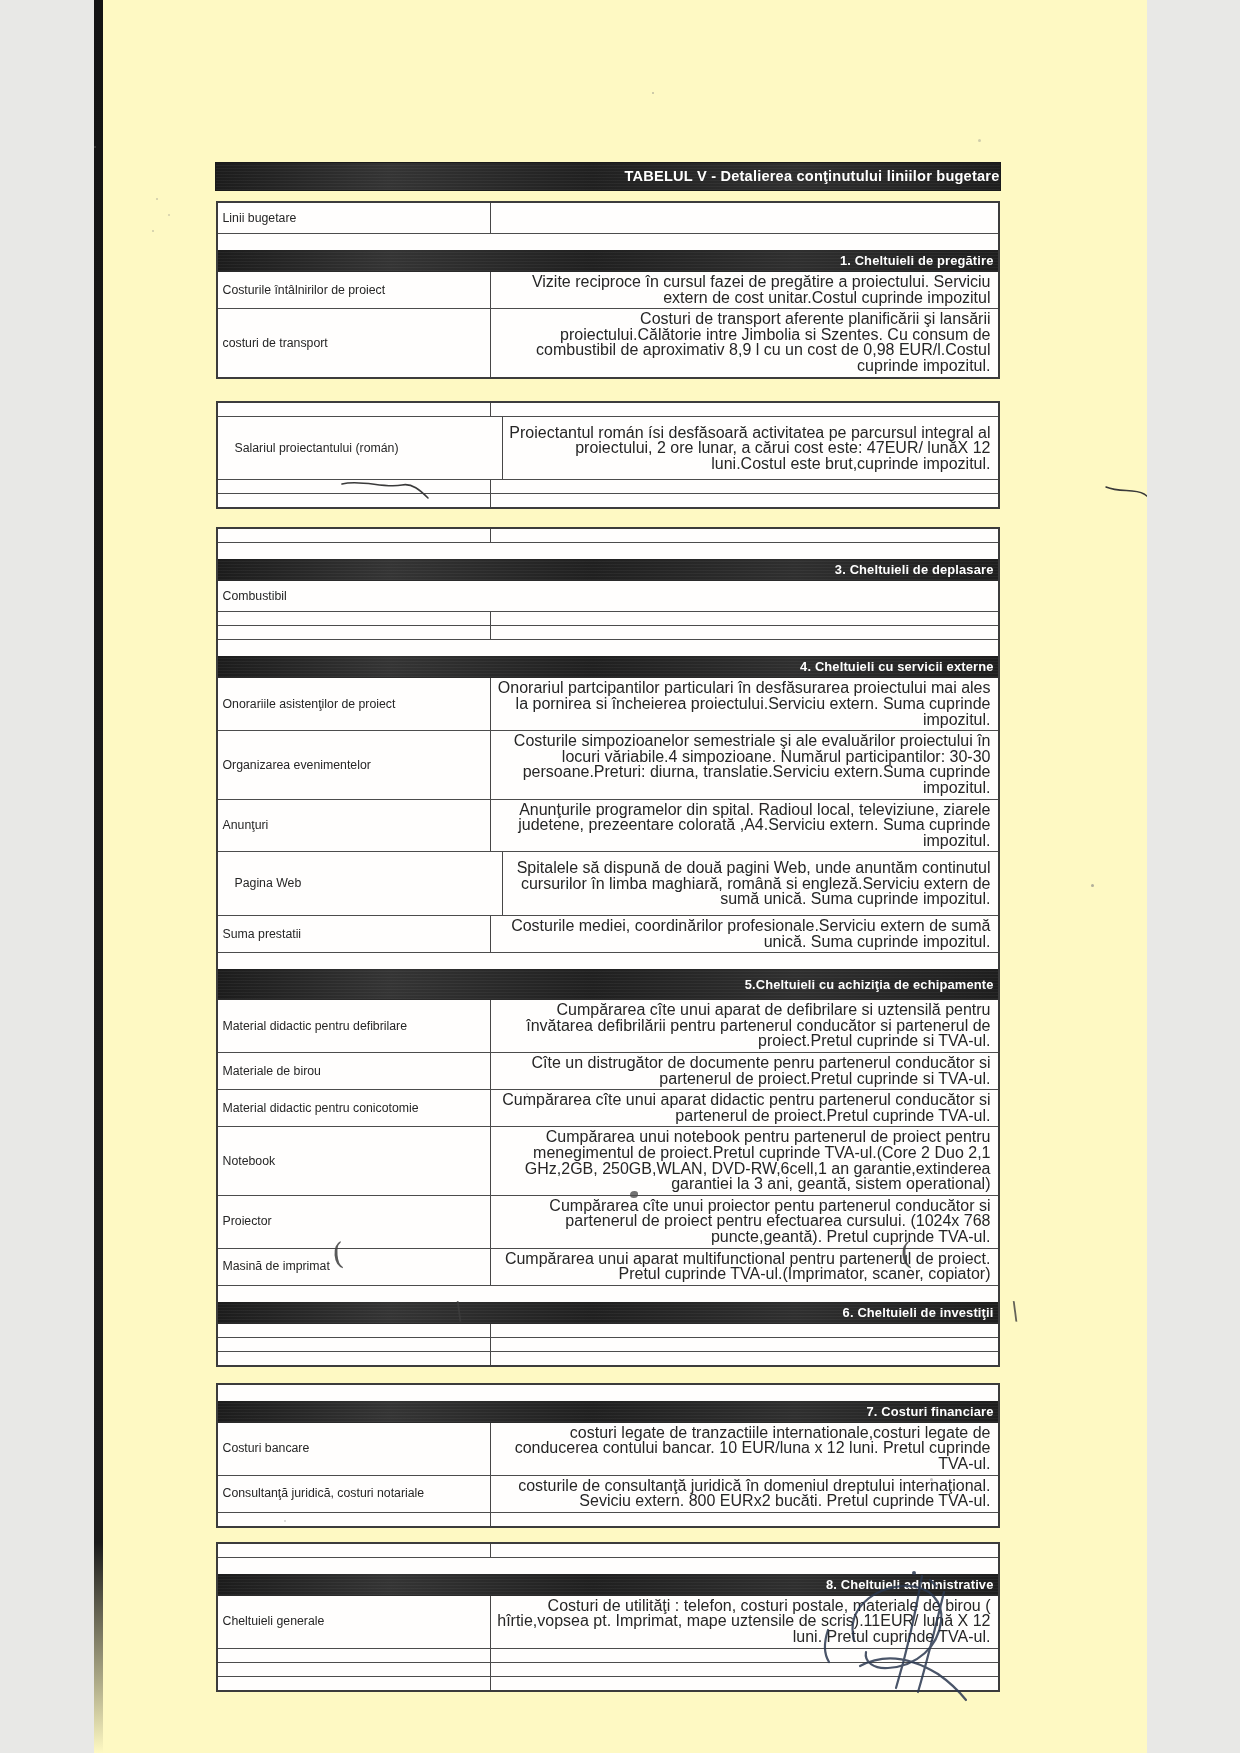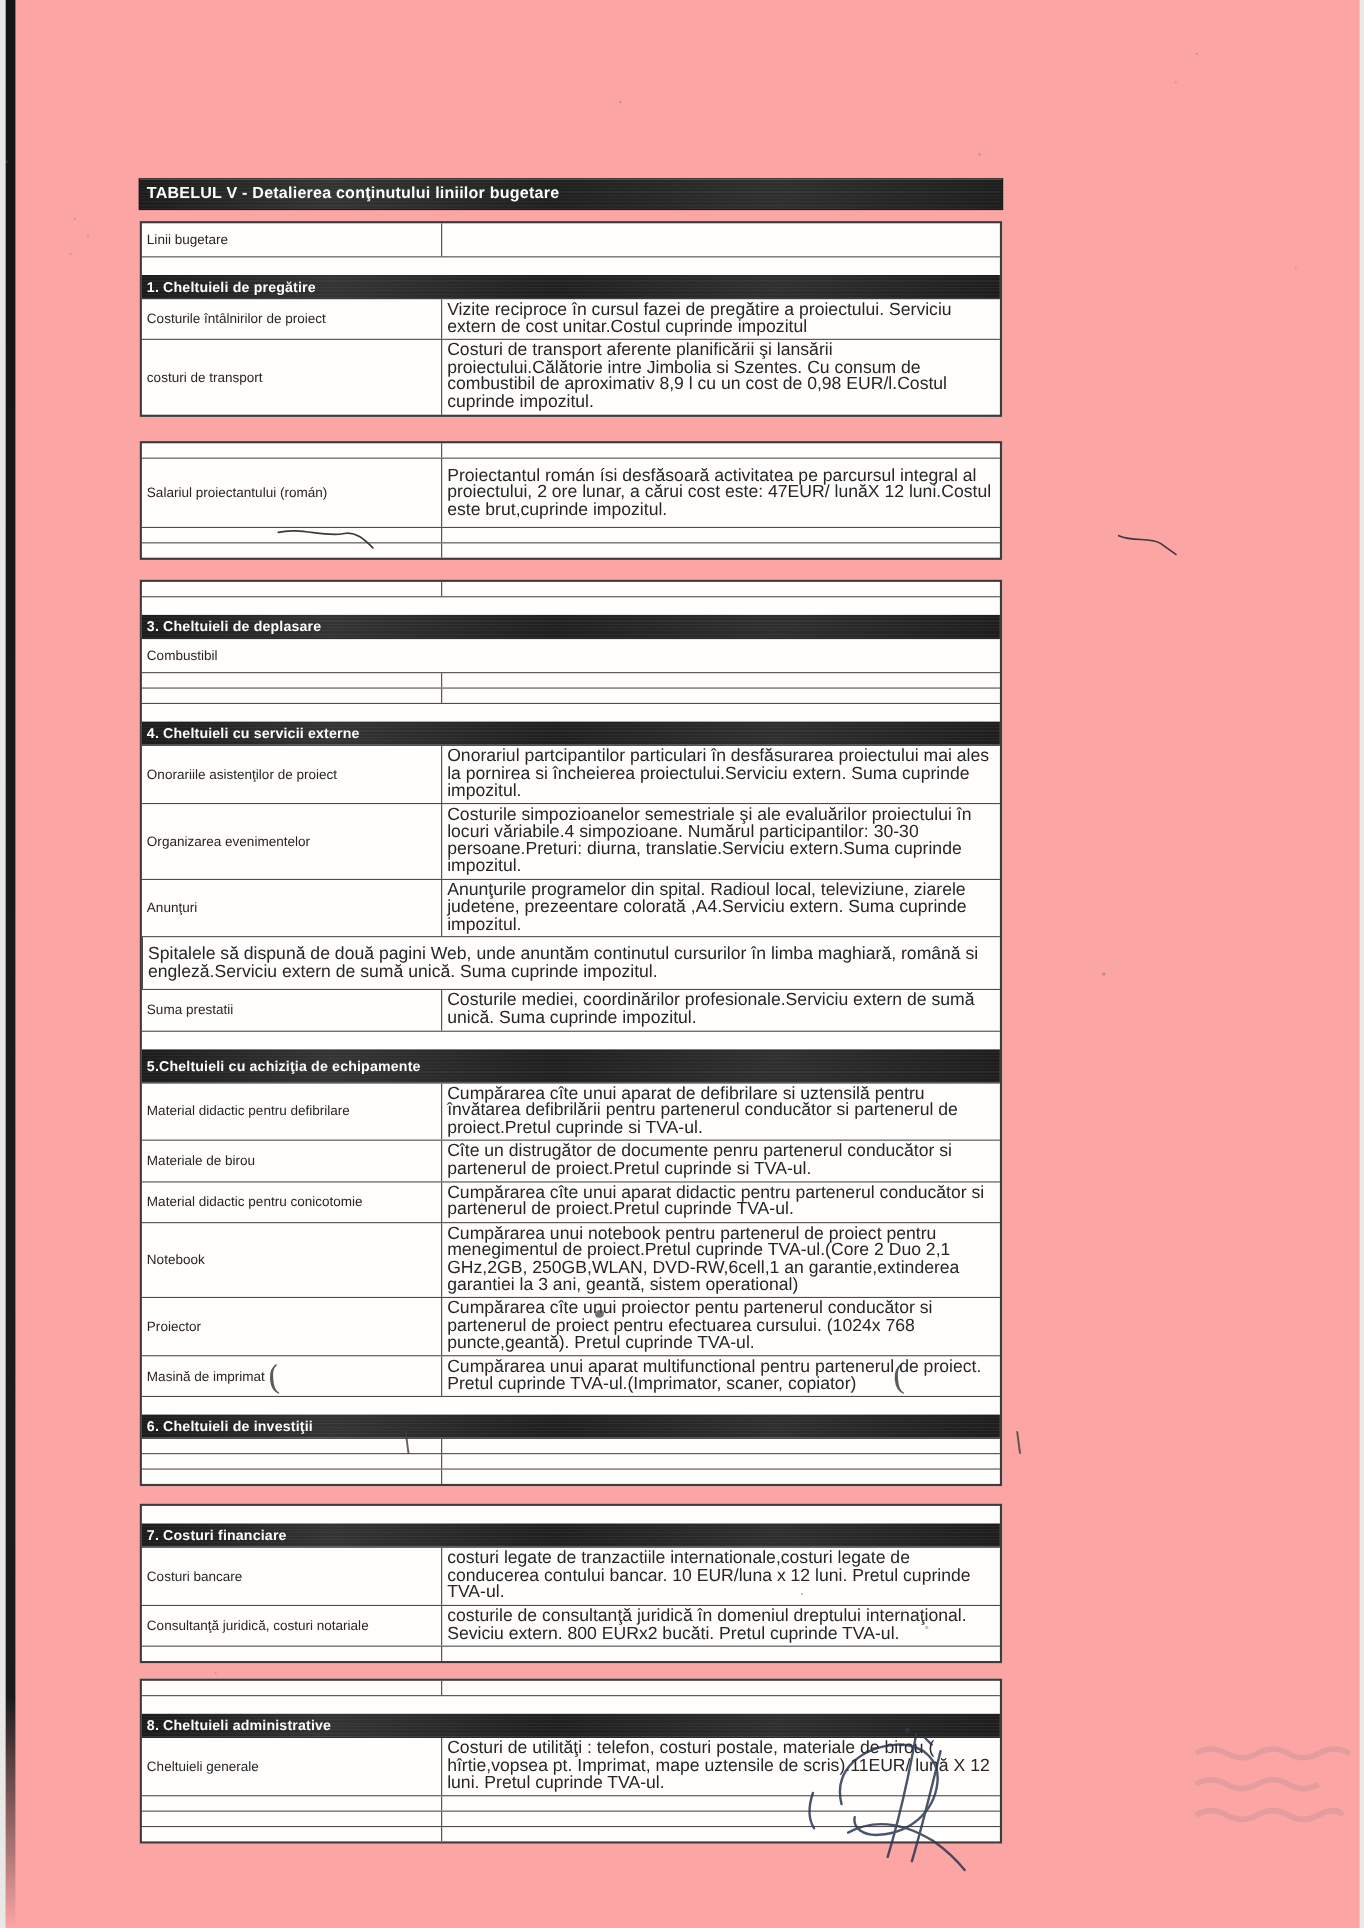--- a/index.html
+++ b/index.html
@@ -1,19 +1,19 @@
 <!DOCTYPE html>
 <html><head>
 <meta charset="utf-8">
 <style>
   html,body{margin:0;padding:0;background:#e8e8e6;}
   .page{
-    position:relative;width:1231px;height:1753px;margin:0 auto;
-    background:#fca5a5;overflow:hidden;
-    font-family:"Liberation Sans",sans-serif;color:#262626;
+    position:relative;width:1053px;height:1753px;margin:0 auto;
+    background:#fef9c3;overflow:hidden;
+    font-family:"Liberation Sans",sans-serif;color:#262626;text-align:right;
   }
   
   .scan-edge{
     position:absolute;left:0;top:0;width:9px;height:100%;
     background:linear-gradient(180deg,#141414 0%,#1c1c1c 70%,#1a1a1a 88%,rgba(26,26,26,.35) 96%,rgba(26,26,26,0) 100%);
   }
   .doc{position:absolute;left:122px;top:163px;width:784px;}
   .bar-dark{
     background:
       repeating-linear-gradient(0deg, rgba(255,255,255,.045) 0 1px, rgba(0,0,0,0) 1px 3px),
@@ -39,21 +39,21 @@
     flex:0 0 272px;width:272px;box-sizing:border-box;
     padding:3px 6px 3px 5px;display:flex;align-items:center;
     font-size:12.3px;line-height:14.5px;
   }
   .c2{
     flex:1;box-sizing:border-box;border-left:1.6px solid #474747;
     padding:2px 7px 3px 5px;font-size:16px;line-height:15.6px;
   }
   .erow{min-height:13px;}
   .erow .c1,.erow .c2{padding-top:0;padding-bottom:0;min-height:13px;}
-  .drow.tall .c1{padding-top:9px;padding-bottom:9px;}
+  .drow.tall .c1{padding-top:9px;padding-bottom:9px;margin-left:12px;}
   .drow.tall .c2{padding-top:8px;padding-bottom:8px;}
   .drow{min-height:30px;}
   
   .hw{position:absolute;color:#3e3e3e;font-family:"DejaVu Serif",serif;pointer-events:none;}
   .hw.paren{font-size:30px;font-weight:400;transform:rotate(-5deg);opacity:.85;}
   .hw.slash{font-size:24px;font-weight:400;transform:rotate(10deg);opacity:.8;}
   .tick{position:absolute;pointer-events:none;}
   .speck{position:absolute;background:#7f7f7f;border-radius:50%;pointer-events:none;}
   .blot{position:absolute;width:8px;height:7px;background:#4f4f4f;border-radius:60% 45% 55% 50%;opacity:.8;pointer-events:none;}
   .signature{position:absolute;left:722px;top:1568px;pointer-events:none;}
@@ -130,20 +130,21 @@
           </div>
           <div class="drow">
             <div class="c1">Organizarea evenimentelor</div>
             <div class="c2">Costurile simpozioanelor semestriale şi ale evaluărilor proiectului în locuri văriabile.4 simpozioane. Numărul participantilor: 30-30 persoane.Preturi: diurna, translatie.Serviciu extern.Suma cuprinde impozitul.</div>
           </div>
           <div class="drow">
             <div class="c1">Anunţuri</div>
             <div class="c2">Anunţurile programelor din spital. Radioul local, televiziune, ziarele judetene, prezeentare colorată ,A4.Serviciu extern. Suma cuprinde impozitul.</div>
           </div>
           <div class="drow tall">
+            <div class="c1">Pagina Web</div>
             <div class="c2">Spitalele să dispună de două pagini Web, unde anuntăm continutul cursurilor în limba maghiară, română si engleză.Serviciu extern de sumă unică. Suma cuprinde impozitul.</div>
           </div>
           <div class="drow">
             <div class="c1">Suma prestatii</div>
             <div class="c2">Costurile mediei, coordinărilor profesionale.Serviciu extern de sumă unică. Suma cuprinde impozitul.</div>
           </div>
           <div class="srow bar-dark tallbar"><span>5.Cheltuieli cu achiziţia de echipamente</span></div>
           <div class="drow">
             <div class="c1">Material didactic pentru defibrilare</div>
             <div class="c2">Cumpărarea cîte unui aparat de defibrilare si uztensilă pentru învătarea defibrilării pentru partenerul conducător si partenerul de proiect.Pretul cuprinde si TVA-ul.</div>

